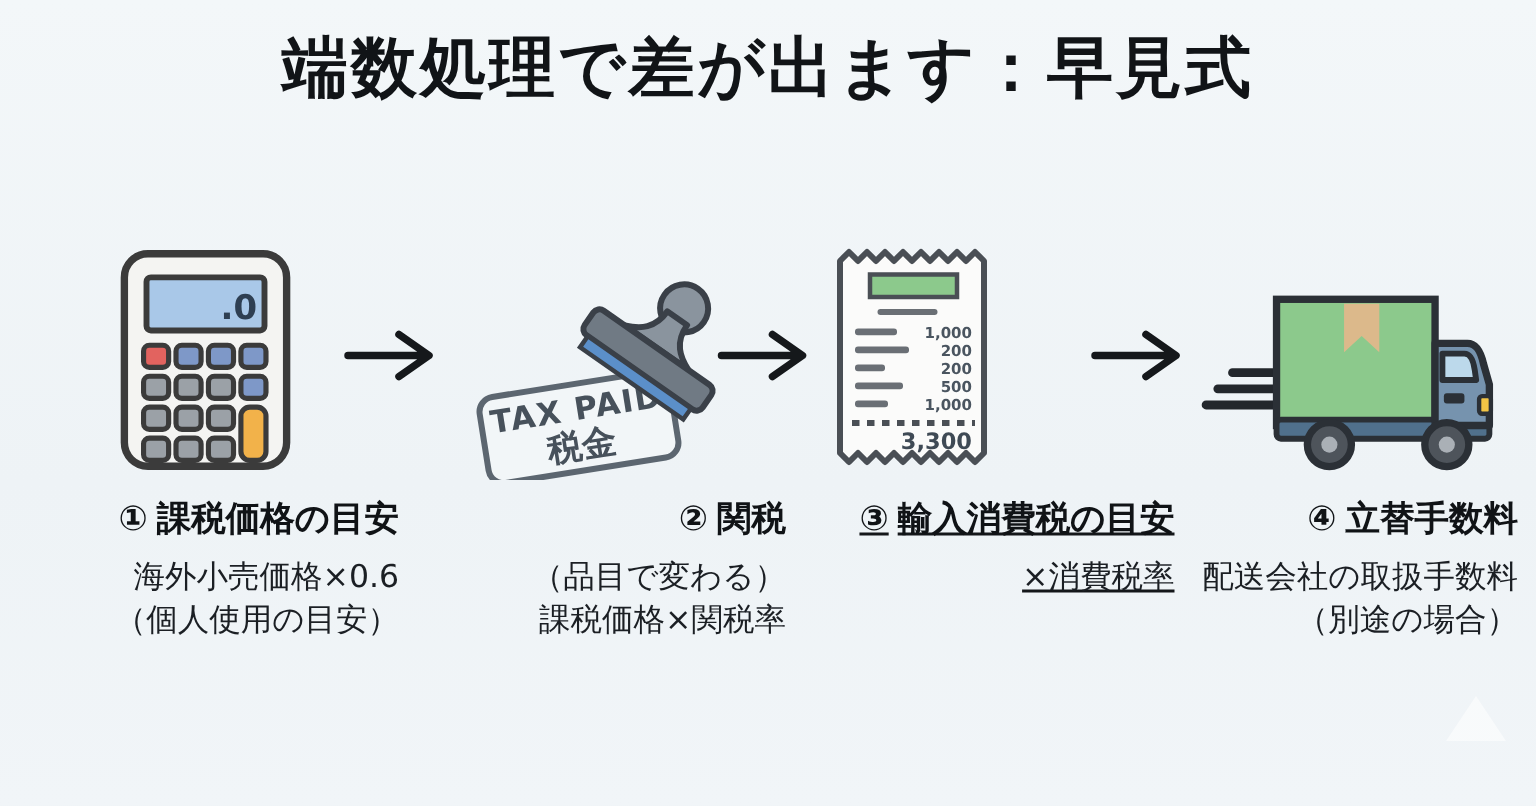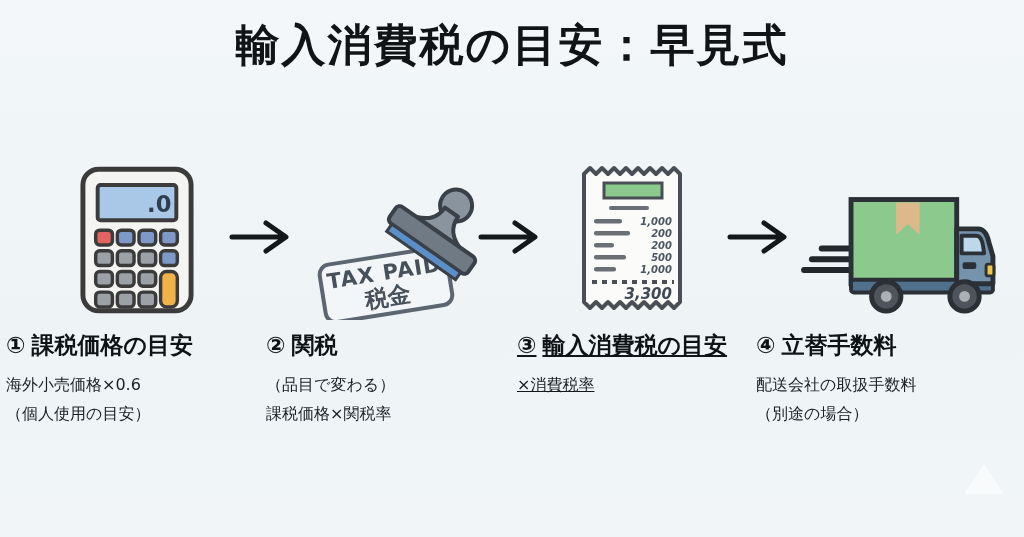--- a/index.html
+++ b/index.html
@@ -11,42 +11,42 @@
     position:relative;
   }
   .canvas{position:absolute;inset:0;background:linear-gradient(180deg,#f3f7f9 0%,#eef3f6 60%,#f1f5f8 100%);}
   .title{
     position:absolute;top:16px;left:0;width:1024px;
     text-align:center;font-size:44px;font-weight:800;
     letter-spacing:2px;color:#111417;margin:0;
   }
   .icon-cell{position:absolute;}
   .arrow{position:absolute;top:220px;width:66px;height:34px;}
-  .step-col{position:absolute;top:330px;text-align:left;}
+  .step-col{position:absolute;top:330px;text-align:right;}
   .step-head{font-size:23px;font-weight:800;color:#101316;margin-bottom:9px;white-space:nowrap;}
   .step-head .circ{margin-right:6px;}
-  .step-line{font-size:16px;font-weight:500;color:#1b1f24;line-height:29px;white-space:nowrap;}
+  .step-line{font-size:21px;font-weight:500;color:#1b1f24;line-height:29px;white-space:nowrap;}
   .footer-note{
     position:absolute;top:495px;right:10px;
     font-size:21px;font-weight:700;color:#15181c;white-space:nowrap;
   }
   .corner-artifact{
     position:absolute;left:964px;top:464px;width:0;height:0;
     border-left:20px solid transparent;border-right:20px solid transparent;
     border-bottom:30px solid rgba(255,255,255,0.55);
   }
   svg{display:block;}
   .svg-txt{font-family:"DejaVu Sans","Liberation Sans",sans-serif;}
 </style>
 </head>
 <body>
 
 <div class="canvas">
 
-  <h1 class="title">輸入消費税の目安：早見式</h1>
+  <h1 class="title">端数処理で差が出ます：早見式</h1>
 
   <div class="icon-cell" style="left:78px;top:165px;">
     <svg width="118" height="150" viewBox="0 0 120 152">
       <rect x="5" y="4" width="110" height="144" rx="16" fill="#f4f4f2" stroke="#3b3b3b" stroke-width="5"></rect>
       <rect x="20" y="20" width="80" height="36" rx="3" fill="#a9c8e8" stroke="#3b3b3b" stroke-width="4"></rect>
       <text class="svg-txt" x="95" y="48" text-anchor="end" font-size="23" font-weight="bold" fill="#2e3f52">.0</text>
 
       <rect x="18" y="66" width="17" height="15" rx="4" fill="#e2635f" stroke="#3b3b3b" stroke-width="3.5"></rect>
       <rect x="40" y="66" width="17" height="15" rx="4" fill="#7e98c8" stroke="#3b3b3b" stroke-width="3.5"></rect>
       <rect x="62" y="66" width="17" height="15" rx="4" fill="#7e98c8" stroke="#3b3b3b" stroke-width="3.5"></rect>
@@ -89,21 +89,21 @@
       </g>
     </svg>
   </div>
 
   <div class="arrow" style="left:477px;">
     <svg width="66" height="34" viewBox="0 0 66 34">
       <path d="M4,17 L56,17 M38,3 L58,17 L38,31" fill="none" stroke="#15181b" stroke-width="5" stroke-linecap="round" stroke-linejoin="round"></path>
     </svg>
   </div>
 
-  <div class="icon-cell" style="left:578px;top:162px;font-style:italic;">
+  <div class="icon-cell" style="left:554px;top:162px;">
     <svg width="110" height="152" viewBox="0 0 110 152">
       <path d="M6,140 L6,12 L12,6 L18,12 L24,6 L30,12 L36,6 L42,12 L48,6 L54,12 L60,6 L66,12 L72,6 L78,12 L84,6 L90,12 L96,6 L102,12 L102,140 L96,146 L90,140 L84,146 L78,140 L72,146 L66,140 L60,146 L54,140 L48,146 L42,140 L36,146 L30,140 L24,146 L18,140 L12,146 Z" fill="#fbfbfa" stroke="#4a4f55" stroke-width="4" stroke-linejoin="round"></path>
       <rect x="26" y="21" width="58" height="15" fill="#8cc98c" stroke="#4a4f55" stroke-width="3"></rect>
       <rect x="31" y="44" width="40" height="4" rx="2" fill="#6a6f75"></rect>
       <rect x="16" y="57" width="28" height="4.5" rx="2" fill="#6a6f75"></rect>
       <rect x="16" y="69" width="36" height="4.5" rx="2" fill="#6a6f75"></rect>
       <rect x="16" y="81" width="20" height="4.5" rx="2" fill="#6a6f75"></rect>
       <rect x="16" y="93" width="32" height="4.5" rx="2" fill="#6a6f75"></rect>
       <rect x="16" y="105" width="22" height="4.5" rx="2" fill="#6a6f75"></rect>
       <text class="svg-txt" x="94" y="63" text-anchor="end" font-size="10" font-weight="600" fill="#4a5560">1,000</text>
@@ -140,21 +140,21 @@
       <circle cx="168" cy="121" r="5.5" fill="#aab0b6"></circle>
     </svg>
   </div>
 
   <div class="step-col" style="left:6px;width:260px;">
     <div class="step-head"><span class="circ">①</span><span>課税価格の目安</span></div>
     <div class="step-line">海外小売価格×0.6</div>
     <div class="step-line">（個人使用の目安）</div>
   </div>
 
-  <div class="step-col" style="left:266px;width:240px;">
+  <div class="step-col" style="left:284px;width:240px;">
     <div class="step-head"><span class="circ">②</span><span>関税</span></div>
     <div class="step-line">（品目で変わる）</div>
     <div class="step-line">課税価格×関税率</div>
   </div>
 
   <div class="step-col" style="left:517px;width:266px;text-decoration:underline;">
     <div class="step-head"><span class="circ">③</span><span>輸入消費税の目安</span></div>
     <div class="step-line">×消費税率</div>
   </div>
 

